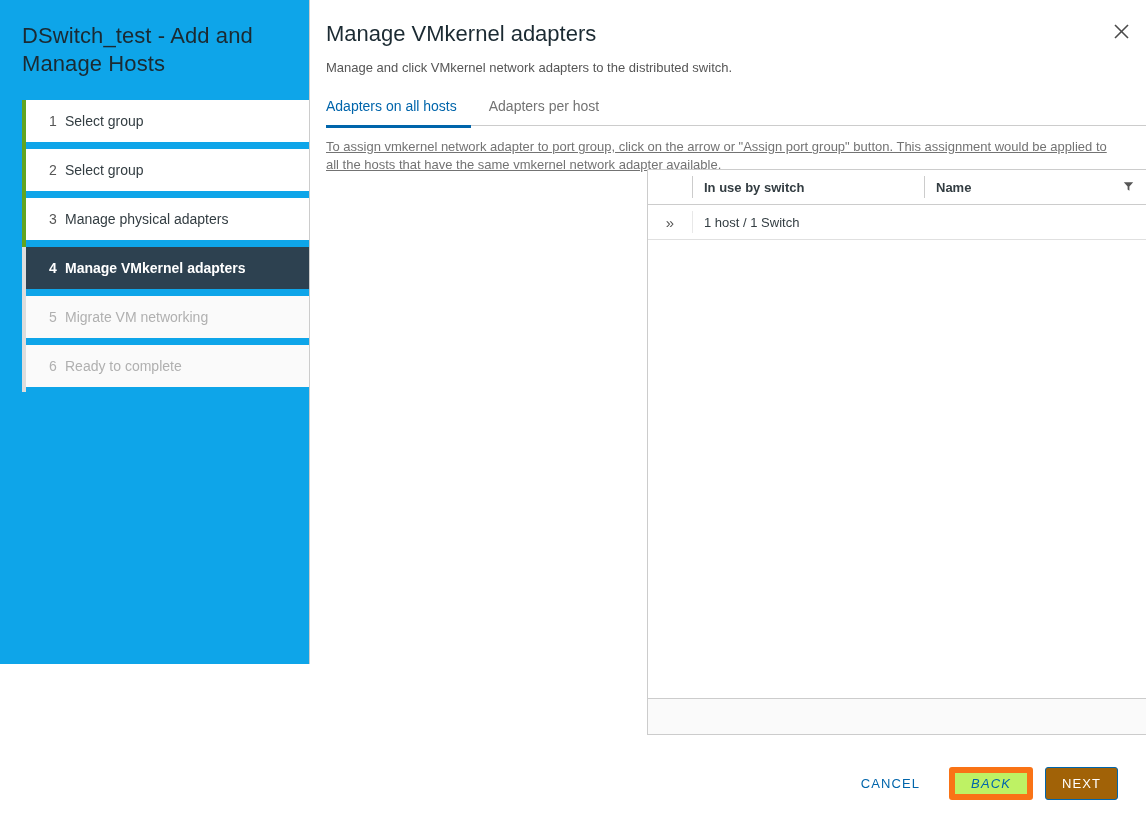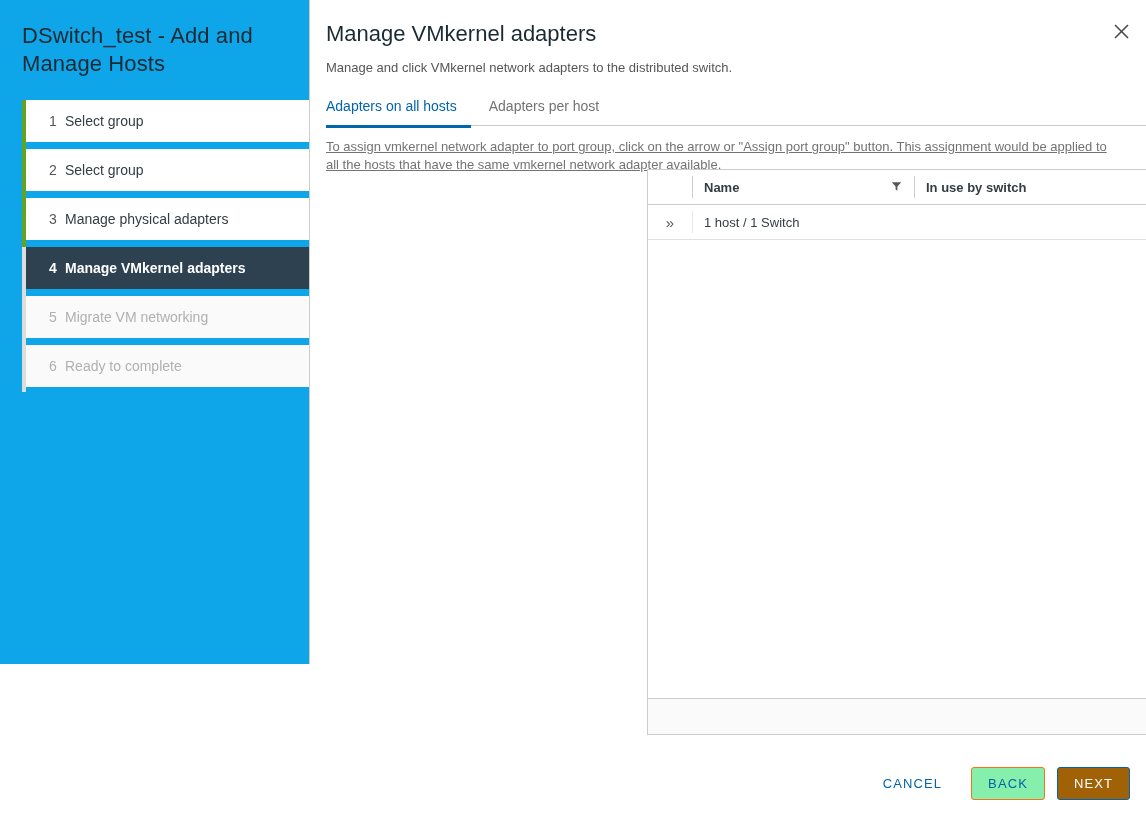--- a/index.html
+++ b/index.html
@@ -250,21 +250,21 @@
     align-items: center;
     justify-content: flex-end;
     padding-right: 11px;
     font-size: 13px;
     color: #333d42;
   }
 
   
   .footer {
     position: absolute;
-    right: 16px;
+    right: 28px;
     bottom: 16px;
     display: flex;
     align-items: center;
     gap: 12px;
   }
   .btn {
     height: 33px;
     min-width: 72px;
     border-radius: 3px;
     font-size: 13px;
@@ -275,23 +275,24 @@
     cursor: pointer;
     padding: 0 16px;
     text-transform: uppercase;
   }
   .btn-flat {
     background: transparent;
     border: 1px solid transparent;
     color: #0065ab;
   }
   .btn-outline {
-    background: #86efac;
-    border: 1px solid #f97316;
+    background: #bef264;
+    border: 6px solid #f97316;
     color: #0065ab;
+    font-style: italic;
   }
   .btn-solid {
     background: #a16207;
     border: 1px solid #0065ab;
     color: #ffffff;
   }
 </style>
 </head>
 <body>
 
@@ -361,37 +362,37 @@
       </div>
     </div>
 
     <div class="hint">To assign vmkernel network adapter to port group, click on the arrow or "Assign port group" button. This assignment would be applied to all the hosts that have the same vmkernel network adapter available.</div>
 
     <div class="table-wrap">
 
       <div class="thead">
         <div class="th col-expand">
           <span></span>
+        </div>
+
+        <div class="th col-inuse">
+          <div class="sep"></div>
+          <span>In use by switch</span>
         </div>
 
         <div class="th col-name">
           <div class="sep"></div>
           <span>Name</span>
           <span class="filter">
             <svg width="11" height="11" viewBox="0 0 11 11" aria-hidden="true">
               <path d="M0.8 1.2 H10.2 L6.4 5.6 V9.8 L4.6 8.6 V5.6 Z" fill="#565656"></path>
             </svg>
           </span>
         </div>
 
-        <div class="th col-inuse">
-          <div class="sep"></div>
-          <span>In use by switch</span>
-        </div>
-
       </div>
 
       <div class="tbody">
         <div class="trow">
 
           <div class="td col-expand">
             <span class="expand-chev">»</span>
           </div>
 
 

